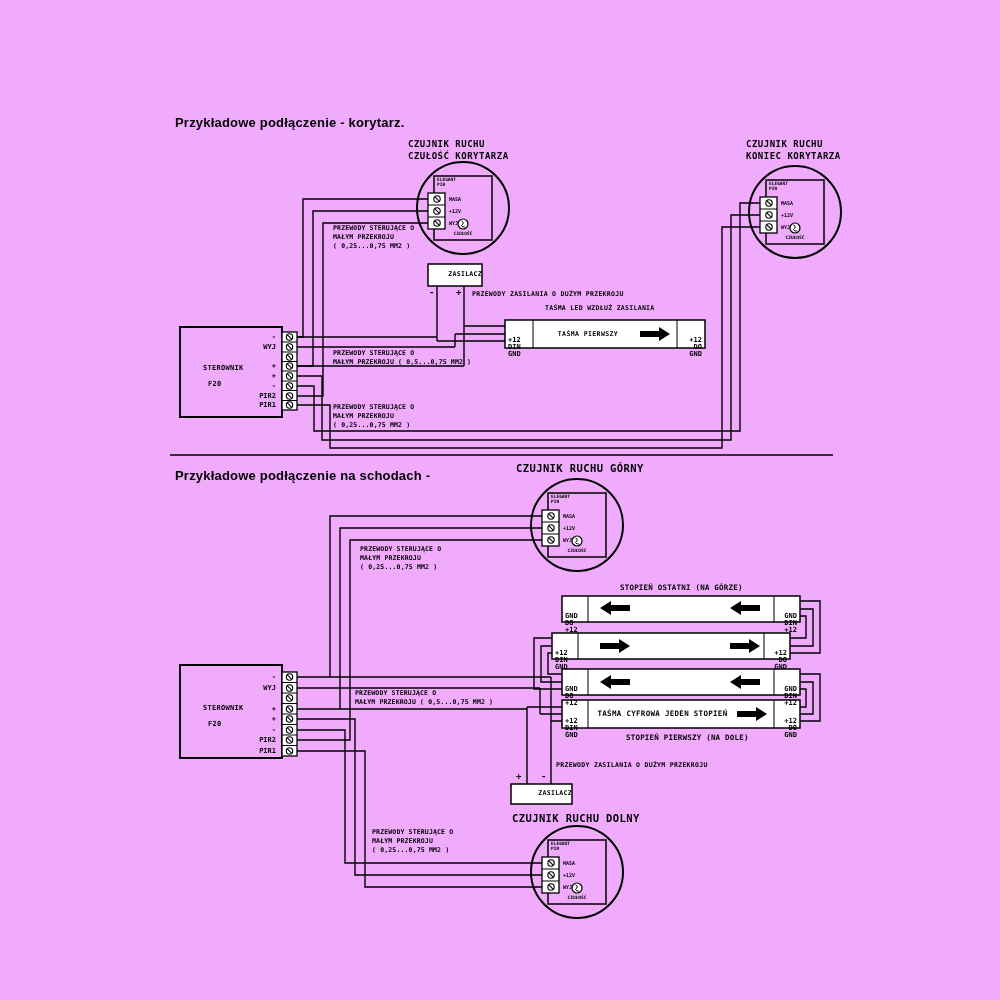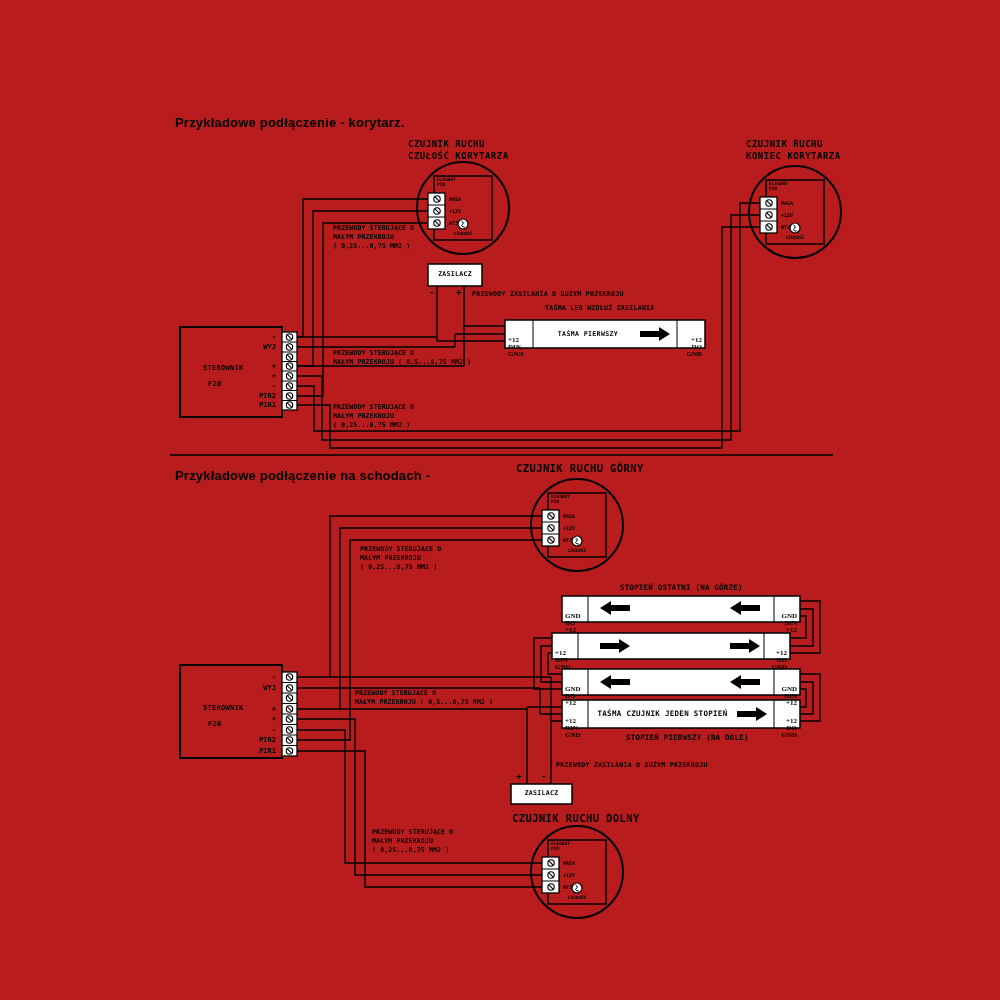--- a/index.html
+++ b/index.html
@@ -1,30 +1,30 @@
 <!DOCTYPE html>
 <html><head>
 <meta charset="utf-8">
 <style>
   html,body{margin:0;padding:0;background:#fff;}
-  .canvas{position:relative;width:1000px;height:1000px;background:#b91c1c;color:#000;
+  .canvas{position:relative;width:1000px;height:1000px;background:#f0abfc;color:#000;
           font-family:"DejaVu Sans Mono",monospace;overflow:hidden;}
   .abs{position:absolute;white-space:pre;}
   svg.gfx{position:absolute;left:0;top:0;}
   .t-title{font:bold 13px "Liberation Sans",sans-serif;letter-spacing:.2px;}
   .t-sensor{font:bold 9px "DejaVu Sans Mono",monospace;letter-spacing:.5px;}
   .t-sensor2{font:bold 10.5px "DejaVu Sans Mono",monospace;letter-spacing:.4px;text-align:center;}
   .t-small{font:bold 6.5px "DejaVu Sans Mono",monospace;letter-spacing:.15px;}
   .t-caption{font:bold 6.5px "DejaVu Sans Mono",monospace;letter-spacing:.3px;}
   .t-step{font:bold 7.5px "DejaVu Sans Mono",monospace;letter-spacing:.2px;}
   .t-term{font:bold 7px "DejaVu Sans Mono",monospace;}
   .t-ctrl{font:bold 7px "DejaVu Sans Mono",monospace;letter-spacing:.3px;}
-  .t-box{font:bold 6.5px "DejaVu Sans Mono",monospace;letter-spacing:.3px;text-align:center;}
+  .t-box{font:bold 6.5px "DejaVu Sans Mono",monospace;letter-spacing:.3px;text-align:right;}
   .t-pin{font:bold 7px "DejaVu Sans Mono",monospace;line-height:7.3px;}
-  .t-pin div{height:7.3px;font-family:Liberation Serif, serif;}
+  .t-pin div{height:7.3px;}
   .t-pin.right{text-align:right;}
   .t-strip-name{font:bold 6.5px "DejaVu Sans Mono",monospace;letter-spacing:.4px;text-align:center;}
   .t-strip-name2{font:bold 7.5px "DejaVu Sans Mono",monospace;letter-spacing:.3px;text-align:center;}
   .t-pm{font:bold 9px "DejaVu Sans Mono",monospace;}
   .t-tiny{font:bold 4.5px "DejaVu Sans Mono",monospace;letter-spacing:0;}
   .t-pin-sm{font:bold 5px "DejaVu Sans Mono",monospace;}
   .t-czu{font:bold 4.5px "DejaVu Sans Mono",monospace;text-align:center;}
 </style>
 </head>
 <body>
@@ -264,21 +264,21 @@
 <div class="abs t-pin right" style="left:757px;top:671px;width:40px">
   <div>GND</div><div>DIN</div><div>+12</div>
 </div>
 
 <div class="abs t-pin" style="left:565px;top:703px">
   <div>+12</div><div>DIN</div><div>GND</div>
 </div>
 <div class="abs t-pin right" style="left:757px;top:703px;width:40px">
   <div>+12</div><div>DO</div><div>GND</div>
 </div>
-<div class="abs t-strip-name2" style="left:590px;top:709px;width:145px">TAŚMA CZUJNIK JEDEN STOPIEŃ</div>
+<div class="abs t-strip-name2" style="left:590px;top:709px;width:145px">TAŚMA CYFROWA JEDEN STOPIEŃ</div>
 
 <div class="abs t-small" style="left:355px;top:689px">PRZEWODY STERUJĄCE O</div>
 <div class="abs t-small" style="left:355px;top:698px">MAŁYM PRZEKROJU ( 0,5...0,75 MM2 )</div>
 
 <div class="abs t-ctrl" style="left:203px;top:704px">STEROWNIK</div>
 <div class="abs t-ctrl" style="left:208px;top:720px">F20</div>
 <div class="abs t-term" style="left:230px;top:673px;width:46px;text-align:right">-</div>
 <div class="abs t-term" style="left:230px;top:684px;width:46px;text-align:right">WYJ</div>
 <div class="abs t-term" style="left:230px;top:694px;width:46px;text-align:right"></div>
 <div class="abs t-term" style="left:230px;top:705px;width:46px;text-align:right">+</div>

